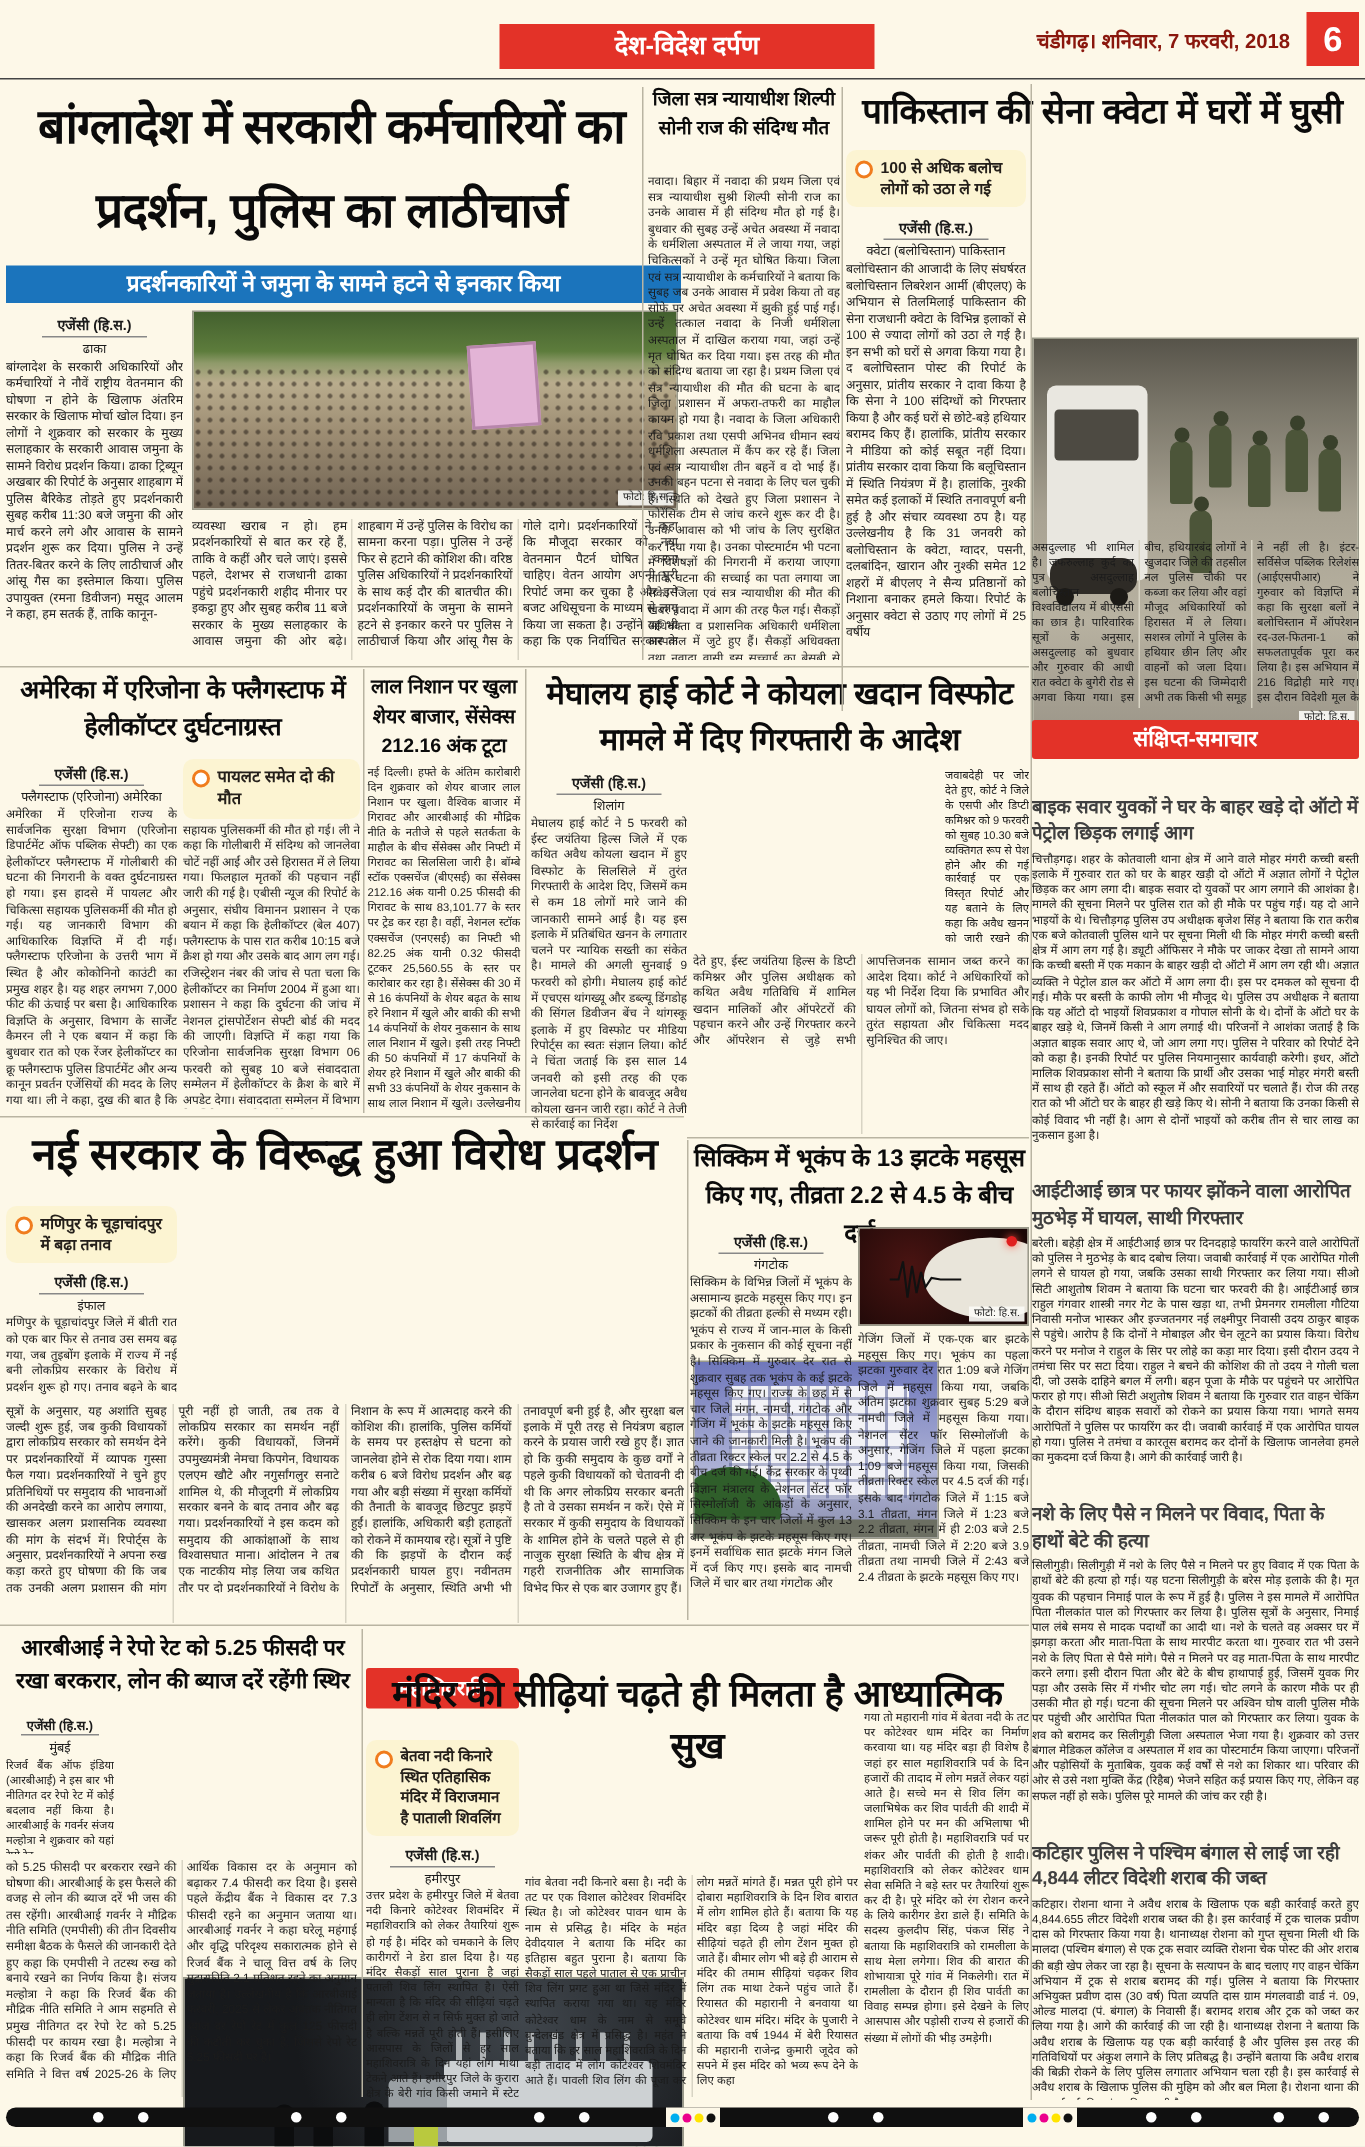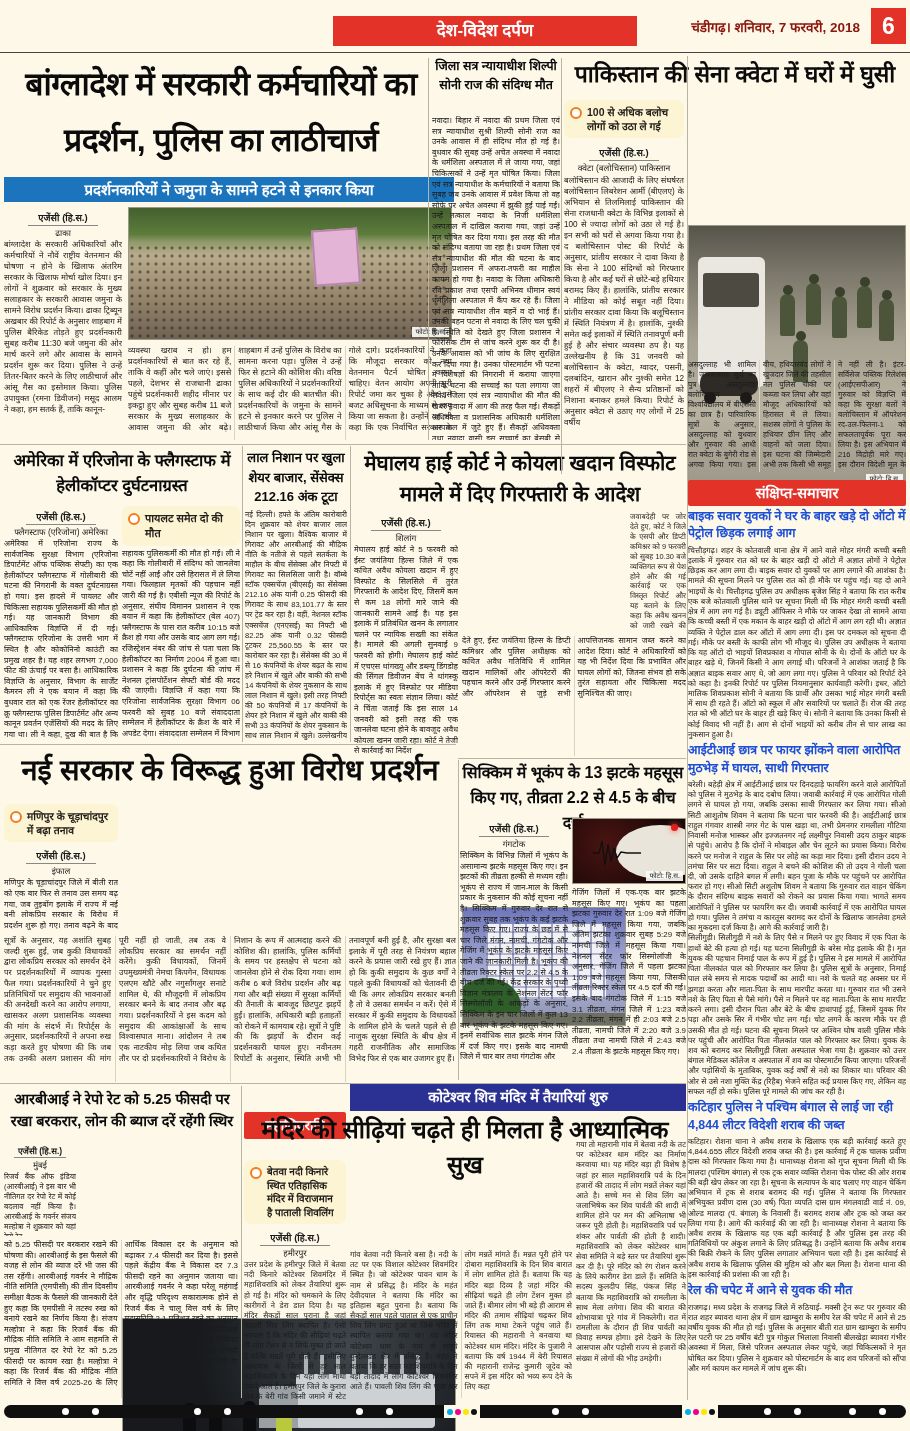--- a/index.html
+++ b/index.html
@@ -44,35 +44,35 @@
   .ph-ng{background:radial-gradient(circle at 68% 22%,#40464c,#17191c 62%);}
   .ph-ng .truck{position:absolute;right:6%;bottom:12%;width:42%;height:44%;background:#cdd1d3;border-radius:4px;}
   .ph-ng .truck::before{content:"";position:absolute;left:-26%;bottom:0;width:28%;height:78%;background:#9aa0a4;border-radius:4px 2px 0 0;}
   .ph-ng .truck::after{content:"";position:absolute;left:6%;top:-34%;width:88%;height:34%;background:repeating-linear-gradient(90deg,#aeb2b4 0 4px,transparent 4px 16px);}
   .ph-ng .fig{position:absolute;width:13px;height:30px;background:#0c0d0e;border-radius:6px 6px 0 0;}
   .ph-ng .hiviz{position:absolute;left:46%;bottom:8%;width:16px;height:26px;background:#b9c93e;border-radius:6px 6px 0 0;}
   .ph-sk{background:radial-gradient(circle at 30% 40%,#4a1412,#1a0807 70%);}
   .ph-sk .drum{position:absolute;right:-18%;top:10%;width:80%;height:84%;background:#e9e5da;border-radius:50%;}
   .ph-sk .redlight{position:absolute;right:6%;top:8%;width:7px;height:7px;border-radius:50%;background:#e02020;box-shadow:0 0 6px #ff5040;}
   
-  .brief-hl{font-size:12.4px;font-weight:800;line-height:1.4;color:#1d4ed8;margin:2px 0 3px;}
+  .brief-hl{font-size:12.4px;font-weight:800;line-height:1.4;color:#404040;margin:24px 0 3px;}
   .brief-body{font-size:7.7px;line-height:1.33;text-align:justify;}
   
   .footer-bar{position:absolute;left:4px;top:1405px;width:902px;height:13px;background:#101010;border-radius:7px;}
   .fdot{position:absolute;top:3px;width:7px;height:7px;border-radius:50%;background:#fff;}
   .cmyk{position:absolute;top:0;height:13px;background:#fdf8e8;display:flex;align-items:center;gap:2px;padding:0 3px;}
   .cmyk i{width:6px;height:6px;border-radius:50%;display:block;}
   .squig{position:absolute;left:18%;top:30%;}
 </style>
 </head>
 <body>
 
 <div class="page">
 
-  <div class="abs redbox" style="left:333px;top:16px;width:304px;height:30px;line-height:30px;font-size:17px;">देश-विदेश दर्पण</div>
+  <div class="abs redbox" style="left:333px;top:16px;width:250px;height:30px;line-height:30px;font-size:17px;">देश-विदेश दर्पण</div>
   <div class="abs edition" style="left:600px;top:18px;width:260px;">चंडीगढ़। शनिवार, 7 फरवरी, 2018</div>
   <div class="abs redbox" style="left:871px;top:8px;width:35px;height:36px;line-height:36px;font-size:23px;">6</div>
   <div class="hline" style="left:0;top:52px;width:910px;background:#444;"></div>
 
   <div class="abs hl" style="left:0;top:56px;width:442px;font-size:32px;line-height:1.75;letter-spacing:-.5px;">बांग्लादेश में सरकारी कर्मचारियों का प्रदर्शन, पुलिस का लाठीचार्ज</div>
   <div class="abs" style="left:4px;top:177px;width:450px;height:25px;background:#1b74bc;color:#fff;font-weight:800;font-size:15px;line-height:25px;text-align:center;">प्रदर्शनकारियों ने जमुना के सामने हटने से इनकार किया</div>
   <div class="abs byline-wrap" style="left:4px;top:207px;width:118px;">
     <span class="byline">एजेंसी (हि.स.)</span>
     <div class="dateline">ढाका</div>
   </div>
@@ -116,20 +116,21 @@
     <div class="redbox" style="height:26px;line-height:26px;font-size:14.5px;border-radius:2px;">संक्षिप्त-समाचार</div>
     <div>
       <div class="brief-hl">बाइक सवार युवकों ने घर के बाहर खड़े दो ऑटो में पेट्रोल छिड़क लगाई आग</div>
       <div class="brief-body">चित्तौड़गढ़। शहर के कोतवाली थाना क्षेत्र में आने वाले मोहर मंगरी कच्ची बस्ती इलाके में गुरुवार रात को घर के बाहर खड़ी दो ऑटो में अज्ञात लोगों ने पेट्रोल छिड़क कर आग लगा दी। बाइक सवार दो युवकों पर आग लगाने की आशंका है। मामले की सूचना मिलने पर पुलिस रात को ही मौके पर पहुंच गई। यह दो आने भाइयों के थे। चित्तौड़गढ़ पुलिस उप अधीक्षक बृजेश सिंह ने बताया कि रात करीब एक बजे कोतवाली पुलिस थाने पर सूचना मिली थी कि मोहर मंगरी कच्ची बस्ती क्षेत्र में आग लग गई है। ड्यूटी ऑफिसर ने मौके पर जाकर देखा तो सामने आया कि कच्ची बस्ती में एक मकान के बाहर खड़ी दो ऑटो में आग लग रही थी। अज्ञात व्यक्ति ने पेट्रोल डाल कर ऑटो में आग लगा दी। इस पर दमकल को सूचना दी गई। मौके पर बस्ती के काफी लोग भी मौजूद थे। पुलिस उप अधीक्षक ने बताया कि यह ऑटो दो भाइयों शिवप्रकाश व गोपाल सोनी के थे। दोनों के ऑटो घर के बाहर खड़े थे, जिनमें किसी ने आग लगाई थी। परिजनों ने आशंका जताई है कि अज्ञात बाइक सवार आए थे, जो आग लगा गए। पुलिस ने परिवार को रिपोर्ट देने को कहा है। इनकी रिपोर्ट पर पुलिस नियमानुसार कार्यवाही करेगी। इधर, ऑटो मालिक शिवप्रकाश सोनी ने बताया कि प्रार्थी और उसका भाई मोहर मंगरी बस्ती में साथ ही रहते हैं। ऑटो को स्कूल में और सवारियों पर चलाते हैं। रोज की तरह रात को भी ऑटो घर के बाहर ही खड़े किए थे। सोनी ने बताया कि उनका किसी से कोई विवाद भी नहीं है। आग से दोनों भाइयों को करीब तीन से चार लाख का नुकसान हुआ है।</div>
     </div>
     <div>
       <div class="brief-hl">आईटीआई छात्र पर फायर झोंकने वाला आरोपित मुठभेड़ में घायल, साथी गिरफ्तार</div>
       <div class="brief-body">बरेली। बहेड़ी क्षेत्र में आईटीआई छात्र पर दिनदहाड़े फायरिंग करने वाले आरोपितों को पुलिस ने मुठभेड़ के बाद दबोच लिया। जवाबी कार्रवाई में एक आरोपित गोली लगने से घायल हो गया, जबकि उसका साथी गिरफ्तार कर लिया गया। सीओ सिटी आशुतोष शिवम ने बताया कि घटना चार फरवरी की है। आईटीआई छात्र राहुल गंगवार शास्त्री नगर गेट के पास खड़ा था, तभी प्रेमनगर रामलीला गौटिया निवासी मनोज भास्कर और इज्जतनगर नई लक्ष्मीपुर निवासी उदय ठाकुर बाइक से पहुंचे। आरोप है कि दोनों ने मोबाइल और चेन लूटने का प्रयास किया। विरोध करने पर मनोज ने राहुल के सिर पर लोहे का कड़ा मार दिया। इसी दौरान उदय ने तमंचा सिर पर सटा दिया। राहुल ने बचने की कोशिश की तो उदय ने गोली चला दी, जो उसके दाहिने बगल में लगी। बहन पूजा के मौके पर पहुंचने पर आरोपित फरार हो गए। सीओ सिटी अशुतोष शिवम ने बताया कि गुरुवार रात वाहन चेकिंग के दौरान संदिग्ध बाइक सवारों को रोकने का प्रयास किया गया। भागते समय आरोपितों ने पुलिस पर फायरिंग कर दी। जवाबी कार्रवाई में एक आरोपित घायल हो गया। पुलिस ने तमंचा व कारतूस बरामद कर दोनों के खिलाफ जानलेवा हमले का मुकदमा दर्ज किया है। आगे की कार्रवाई जारी है।</div>
     </div>
     <div>
+      <div class="brief-hl">नशे के लिए पैसे न मिलने पर विवाद, पिता के हाथों बेटे की हत्या</div>
       <div class="brief-body">सिलीगुड़ी। सिलीगुड़ी में नशे के लिए पैसे न मिलने पर हुए विवाद में एक पिता के हाथों बेटे की हत्या हो गई। यह घटना सिलीगुड़ी के बरेस मोड़ इलाके की है। मृत युवक की पहचान निमाई पाल के रूप में हुई है। पुलिस ने इस मामले में आरोपित पिता नीलकांत पाल को गिरफ्तार कर लिया है। पुलिस सूत्रों के अनुसार, निमाई पाल लंबे समय से मादक पदार्थों का आदी था। नशे के चलते वह अक्सर घर में झगड़ा करता और माता-पिता के साथ मारपीट करता था। गुरुवार रात भी उसने नशे के लिए पिता से पैसे मांगे। पैसे न मिलने पर वह माता-पिता के साथ मारपीट करने लगा। इसी दौरान पिता और बेटे के बीच हाथापाई हुई, जिसमें युवक गिर पड़ा और उसके सिर में गंभीर चोट लग गई। चोट लगने के कारण मौके पर ही उसकी मौत हो गई। घटना की सूचना मिलने पर अश्विन घोष वाली पुलिस मौके पर पहुंची और आरोपित पिता नीलकांत पाल को गिरफ्तार कर लिया। युवक के शव को बरामद कर सिलीगुड़ी जिला अस्पताल भेजा गया है। शुक्रवार को उत्तर बंगाल मेडिकल कॉलेज व अस्पताल में शव का पोस्टमार्टम किया जाएगा। परिजनों और पड़ोसियों के मुताबिक, युवक कई वर्षों से नशे का शिकार था। परिवार की ओर से उसे नशा मुक्ति केंद्र (रिहैब) भेजने सहित कई प्रयास किए गए, लेकिन वह सफल नहीं हो सके। पुलिस पूरे मामले की जांच कर रही है।</div>
     </div>
     <div>
       <div class="brief-hl">कटिहार पुलिस ने पश्चिम बंगाल से लाई जा रही 4,844 लीटर विदेशी शराब की जब्त</div>
       <div class="brief-body">कटिहार। रोशना थाना ने अवैध शराब के खिलाफ एक बड़ी कार्रवाई करते हुए 4,844.655 लीटर विदेशी शराब जब्त की है। इस कार्रवाई में ट्रक चालक प्रवीण दास को गिरफ्तार किया गया है। थानाध्यक्ष रोशना को गुप्त सूचना मिली थी कि मालदा (पश्चिम बंगाल) से एक ट्रक सवार व्यक्ति रोशना चेक पोस्ट की ओर शराब की बड़ी खेप लेकर जा रहा है। सूचना के सत्यापन के बाद चलाए गए वाहन चेकिंग अभियान में ट्रक से शराब बरामद की गई। पुलिस ने बताया कि गिरफ्तार अभियुक्त प्रवीण दास (30 वर्ष) पिता व्यपति दास ग्राम मंगलवाडी वार्ड नं. 09, ओल्ड मालदा (पं. बंगाल) के निवासी हैं। बरामद शराब और ट्रक को जब्त कर लिया गया है। आगे की कार्रवाई की जा रही है। थानाध्यक्ष रोशना ने बताया कि अवैध शराब के खिलाफ यह एक बड़ी कार्रवाई है और पुलिस इस तरह की गतिविधियों पर अंकुश लगाने के लिए प्रतिबद्ध है। उन्होंने बताया कि अवैध शराब की बिक्री रोकने के लिए पुलिस लगातार अभियान चला रही है। इस कार्रवाई से अवैध शराब के खिलाफ पुलिस की मुहिम को और बल मिला है। रोशना थाना की इस कार्रवाई की प्रशंसा की जा रही है।</div>
     </div>
     <div>
       <div class="brief-hl">रेल की चपेट में आने से युवक की मौत</div>
       <div class="brief-body">राजगढ़। मध्य प्रदेश के राजगढ़ जिले में रुठियाई- मक्सी ट्रेन रूट पर गुरुवार की रात शहर ब्यावरा थाना क्षेत्र में ग्राम खाम्बुरा के समीप रेल की चपेट में आने से 25 वर्षीय युवक की मौत हो गई। पुलिस के अनुसार बीती रात ग्राम खाम्बुरा के समीप रेल पटरी पर 25 वर्षीय बंटी पुत्र गोकुल भिलाला निवासी बीलखेड़ा ब्यावरा गंभीर अवस्था में मिला, जिसे परिजन अस्पताल लेकर पहुंचे, जहां चिकित्सकों ने मृत घोषित कर दिया। पुलिस ने शुक्रवार को पोस्टमार्टम के बाद शव परिजनों को सौंपा और मर्ग कायम कर मामले में जांच शुरू की।</div>
     </div>
@@ -217,21 +218,20 @@
     <div class="byline-wrap">
       <span class="byline" style="padding:0 4px 1px;font-size:8.5px;">एजेंसी (हि.स.)</span>
       <div class="dateline">मुंबई</div>
     </div>
     <div class="body-txt" style="margin-top:2px;font-size:7.5px;">रिजर्व बैंक ऑफ इंडिया (आरबीआई) ने इस बार भी नीतिगत दर रेपो रेट में कोई बदलाव नहीं किया है। आरबीआई के गवर्नर संजय मल्होत्रा ने शुक्रवार को यहां रेपो रेट</div>
   </div>
 
   <div class="abs body-txt cols2" style="left:4px;top:1240px;width:234px;height:158px;font-size:7.9px;">को 5.25 फीसदी पर बरकरार रखने की घोषणा की। आरबीआई के इस फैसले की वजह से लोन की ब्याज दरें भी जस की तस रहेंगी। आरबीआई गवर्नर ने मौद्रिक नीति समिति (एमपीसी) की तीन दिवसीय समीक्षा बैठक के फैसले की जानकारी देते हुए कहा कि एमपीसी ने तटस्थ रुख को बनाये रखने का निर्णय किया है। संजय मल्होत्रा ने कहा कि रिजर्व बैंक की मौद्रिक नीति समिति ने आम सहमति से प्रमुख नीतिगत दर रेपो रेट को 5.25 फीसदी पर कायम रखा है। मल्होत्रा ने कहा कि रिजर्व बैंक की मौद्रिक नीति समिति ने वित्त वर्ष 2025-26 के लिए आर्थिक विकास दर के अनुमान को बढ़ाकर 7.4 फीसदी कर दिया है। इससे पहले केंद्रीय बैंक ने विकास दर 7.3 फीसदी रहने का अनुमान जताया था। आरबीआई गवर्नर ने कहा घरेलू महंगाई और वृद्धि परिदृश्य सकारात्मक होने से रिजर्व बैंक ने चालू वित्त वर्ष के लिए मुद्रास्फीति 2.1 प्रतिशत रहने का अनुमान जताया है। उल्लेखनीय है कि आरबीआई फरवरी, 2025 से लेकर अबतक नीतिगत ब्याज दर रेपो रेट में कुल 125 फीसदी की कटौती कर चुका है, जिससे रेपो रेट 5.25 फीसदी पर है।</div>
 
   <div class="abs redbox" style="left:244px;top:1084px;width:102px;height:27px;line-height:27px;font-size:13.5px;border-radius:2px;margin-top:28px;">महाशिवरात्रि</div>
-  <div class="abs" style="left:350px;top:1084px;width:336px;height:27px;background:#2b3192;color:#fff;font-weight:800;font-size:14.5px;line-height:27px;text-align:center;">कोटेश्वर शिव मंदिर में तैयारियां शुरु</div>
   <div class="abs hl" style="left:244px;top:1113px;width:442px;font-size:24px;line-height:1.45;">मंदिर की सीढ़ियां चढ़ते ही मिलता है आध्यात्मिक सुख</div>
   <div class="abs" style="left:244px;top:1160px;width:102px;height:240px;overflow:hidden;">
     <div class="bullet-box" style="font-size:10px;">
       <span class="ring"></span>
       <span>बेतवा नदी किनारे स्थित एतिहासिक मंदिर में विराजमान है पाताली शिवलिंग</span>
     </div>
     <div class="byline-wrap" style="margin-top:3px;">
       <span class="byline">एजेंसी (हि.स.)</span>
       <div class="dateline">हमीरपुर</div>
     </div>

